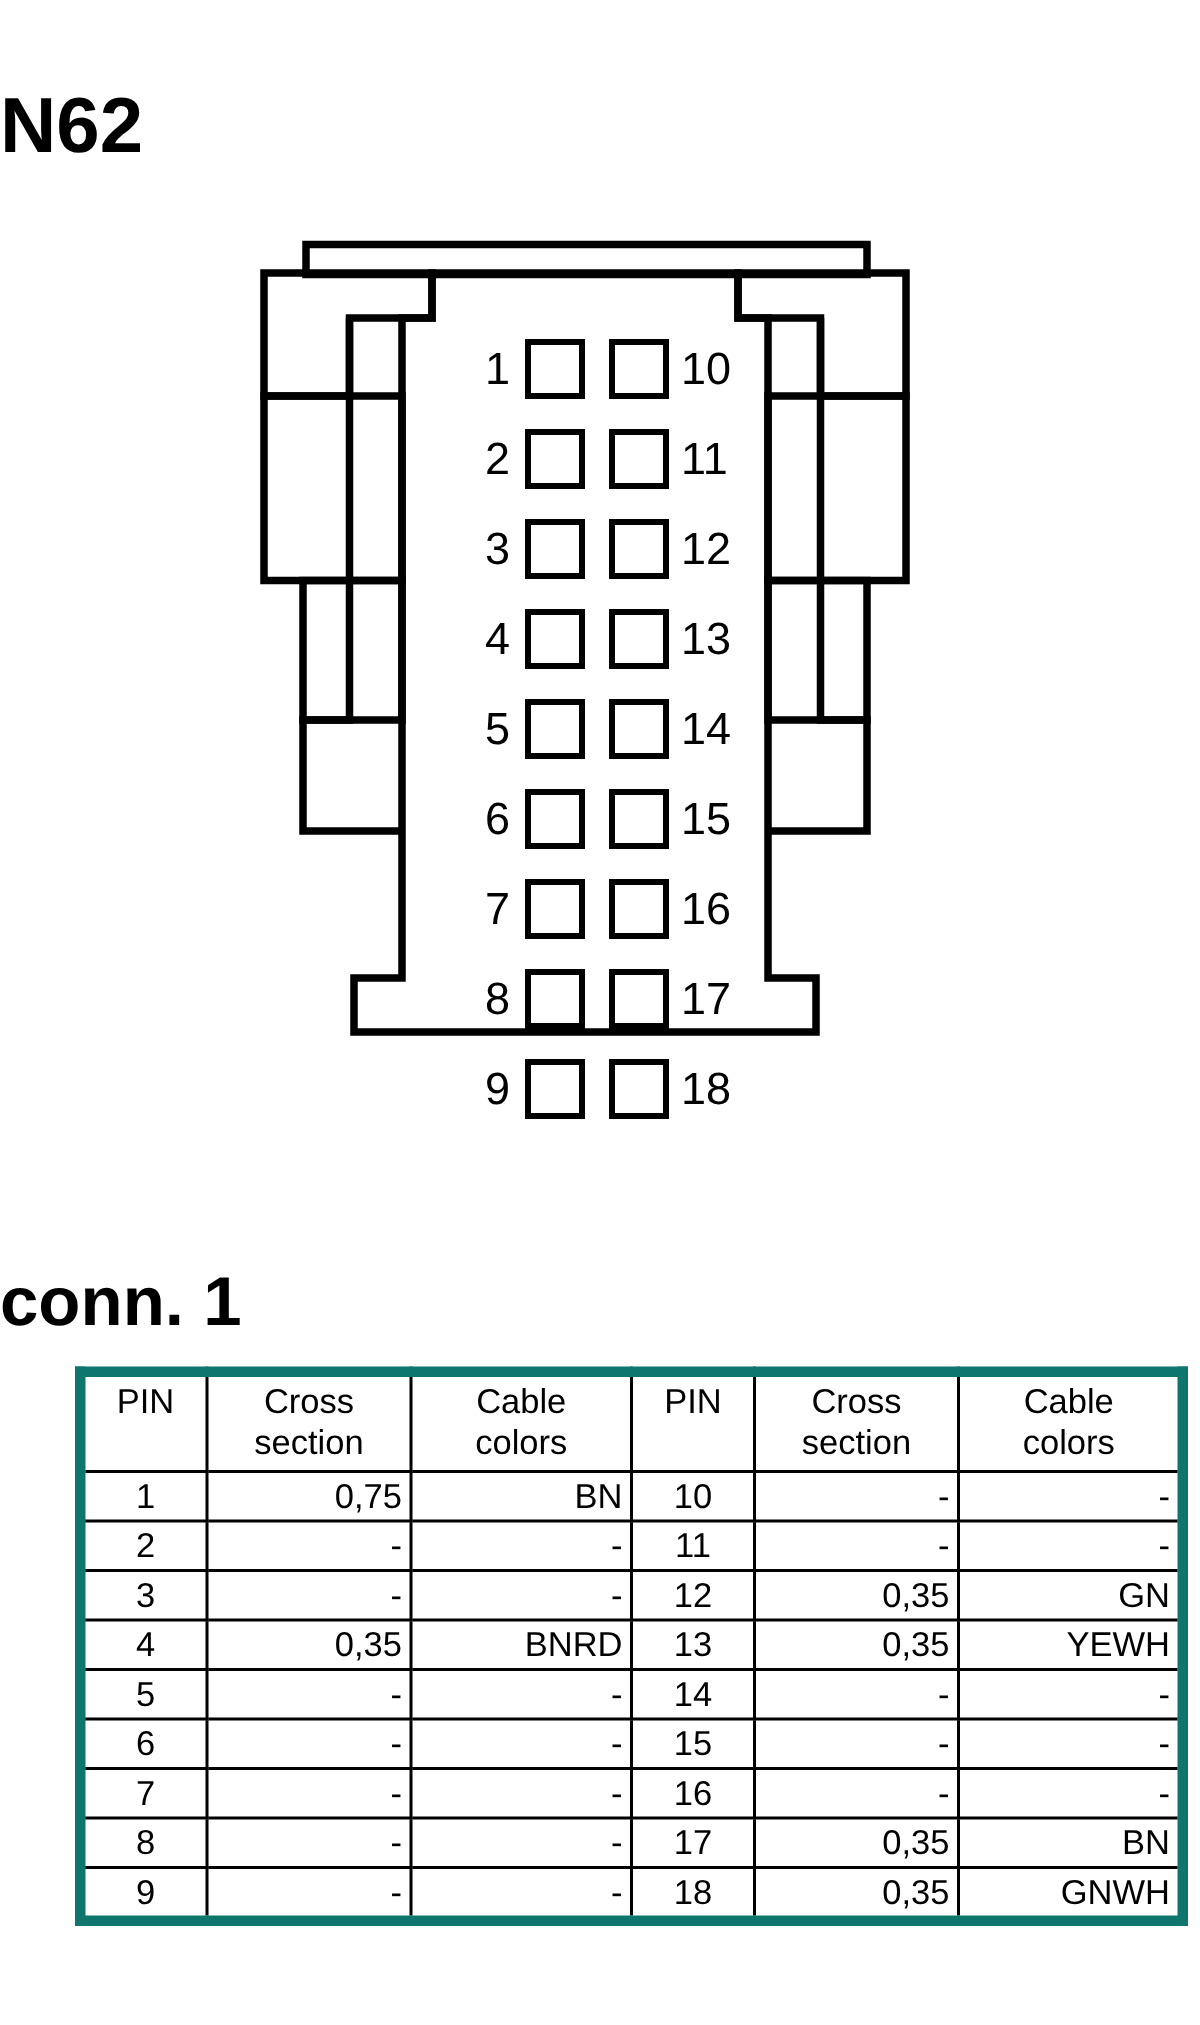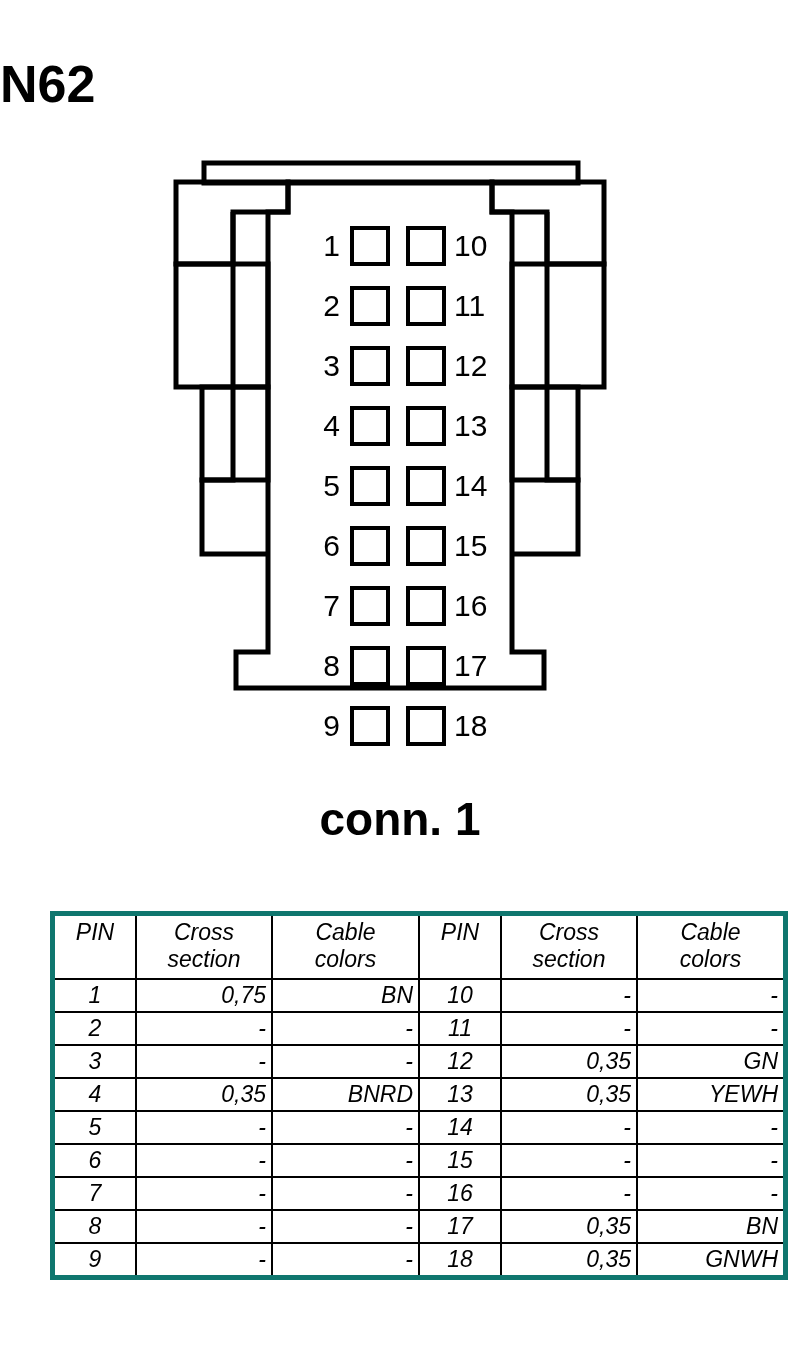--- a/index.html
+++ b/index.html
@@ -43,24 +43,23 @@
 
   .pin-num {
     font-family: "Liberation Sans", sans-serif;
     font-size: 30px;
     fill: #000000;
   }
 
   
   .conn-label {
     position: absolute;
-    top: 796px;
+    top: 844px;
     left: 0;
     width: 800px;
-    text-align: center;
     font-size: 46px;
     font-weight: bold;
     line-height: 1;
   }
 
   
   .pin-table-wrap {
     position: absolute;
     top: 911px;
     left: 50px;
@@ -71,22 +70,21 @@
     width: 670px;
     table-layout: fixed;
     font-size: 23px;
   }
   table.pin-table,
   table.pin-table th,
   table.pin-table td {
     border: 2px solid #000000;
   }
   table.pin-table {
-    border: 5px solid #0f766e;
-    font-style: italic;
+    border: 7px solid #0f766e;
   }
   table.pin-table th {
     font-weight: normal;
     text-align: center;
     vertical-align: top;
     padding: 3px 4px 5px 4px;
     line-height: 1.18;
   }
   table.pin-table td {
     padding: 1px 5px 2px 5px;

